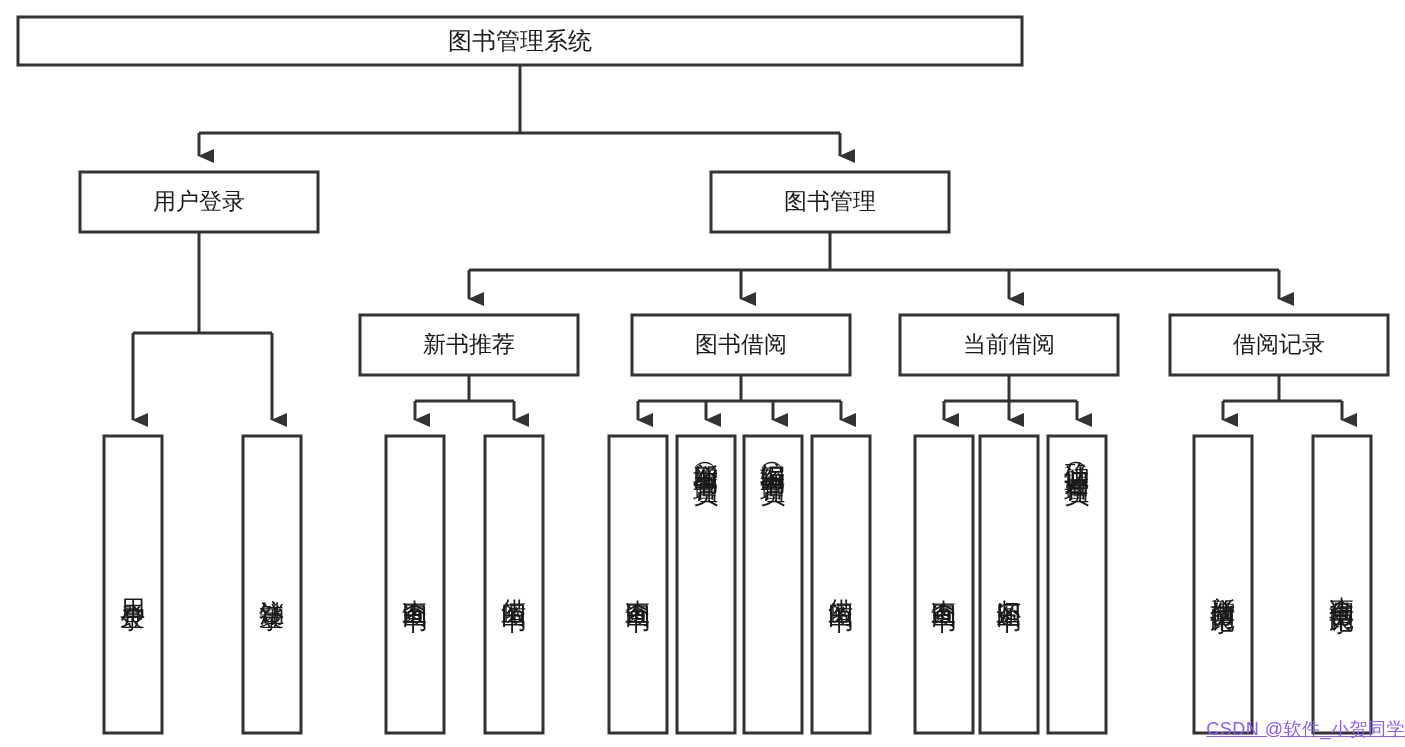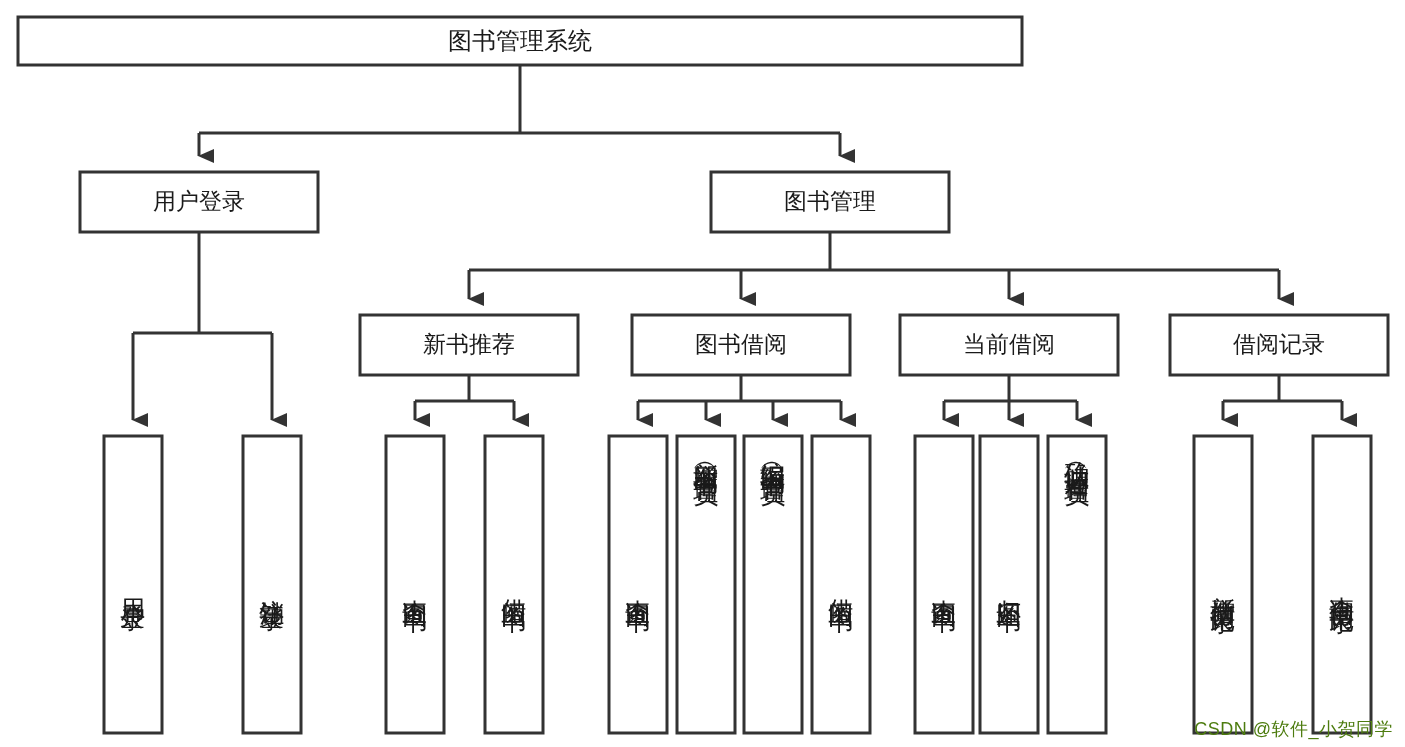--- a/index.html
+++ b/index.html
@@ -76,27 +76,28 @@
     text-orientation: upright;
     font-family: "Liberation Sans", "DejaVu Sans", sans-serif;
     font-size: 25px;
     line-height: 1.06;
     letter-spacing: 3px;
     color: #1a1a1a;
     white-space: nowrap;
   }
   .watermark {
     position: absolute;
-    right: 12px;
+    right: 0;
     bottom: 6px;
     font-family: "Liberation Sans", "DejaVu Sans", sans-serif;
     font-size: 18px;
-    color: #4d7c0f;
+    color: #8b5cf6;
     letter-spacing: 0.5px;
     white-space: nowrap;
+    text-decoration: underline;
   }
 </style>
 </head>
 <body>
 
 <div id="diagram-root">
 
   <svg class="diagram-canvas" viewBox="0 0 1405 747" xmlns="http://www.w3.org/2000/svg">
 
     <defs>

